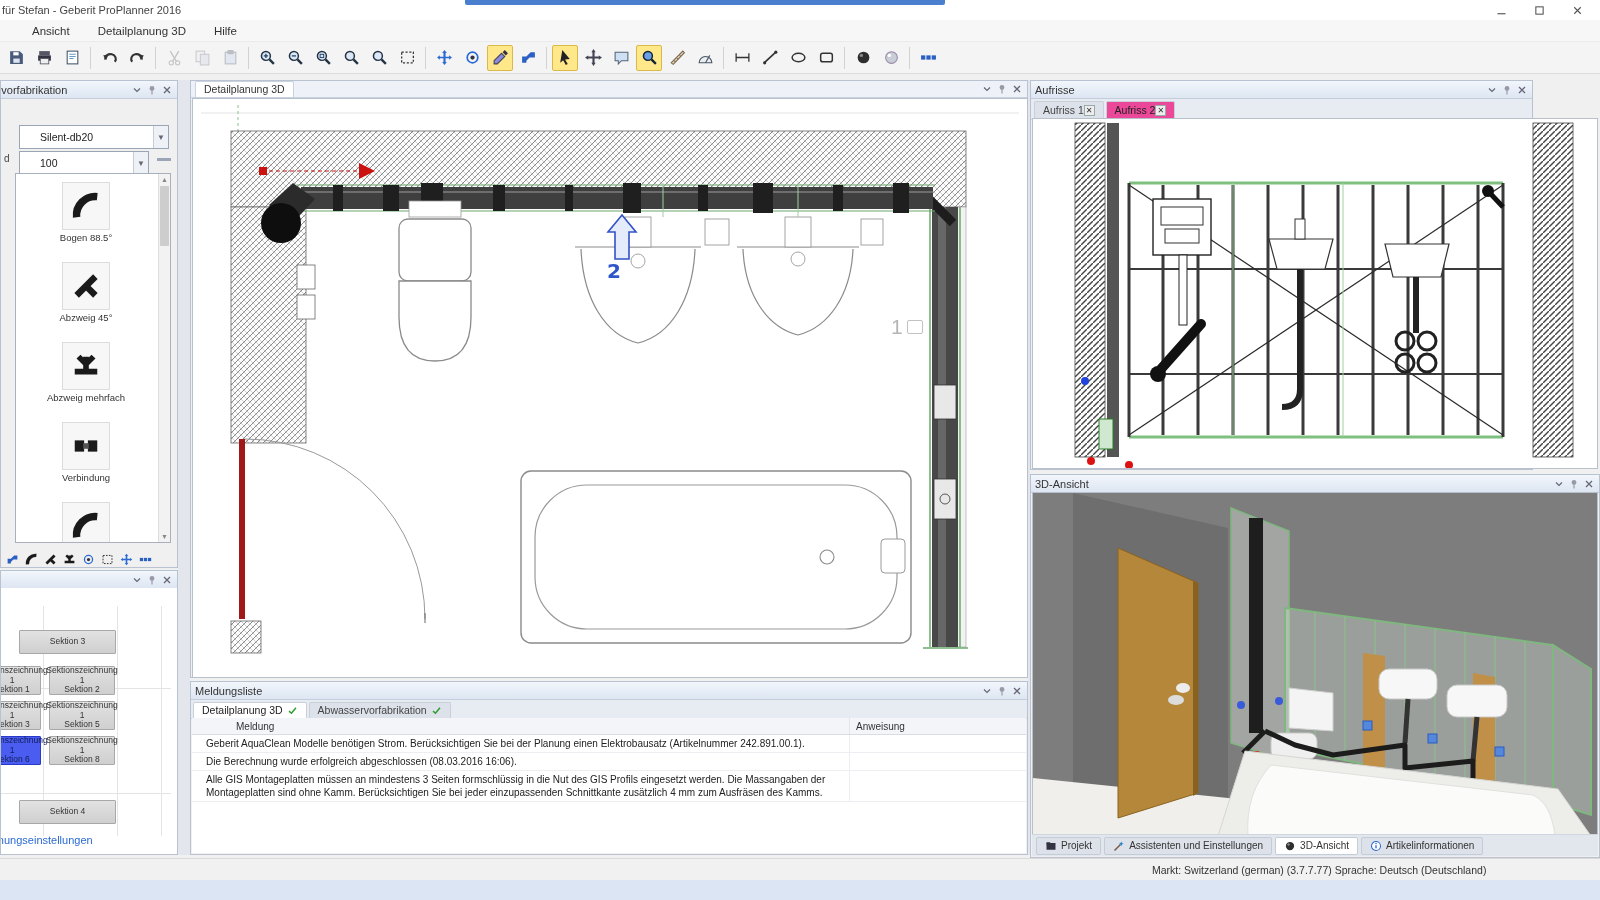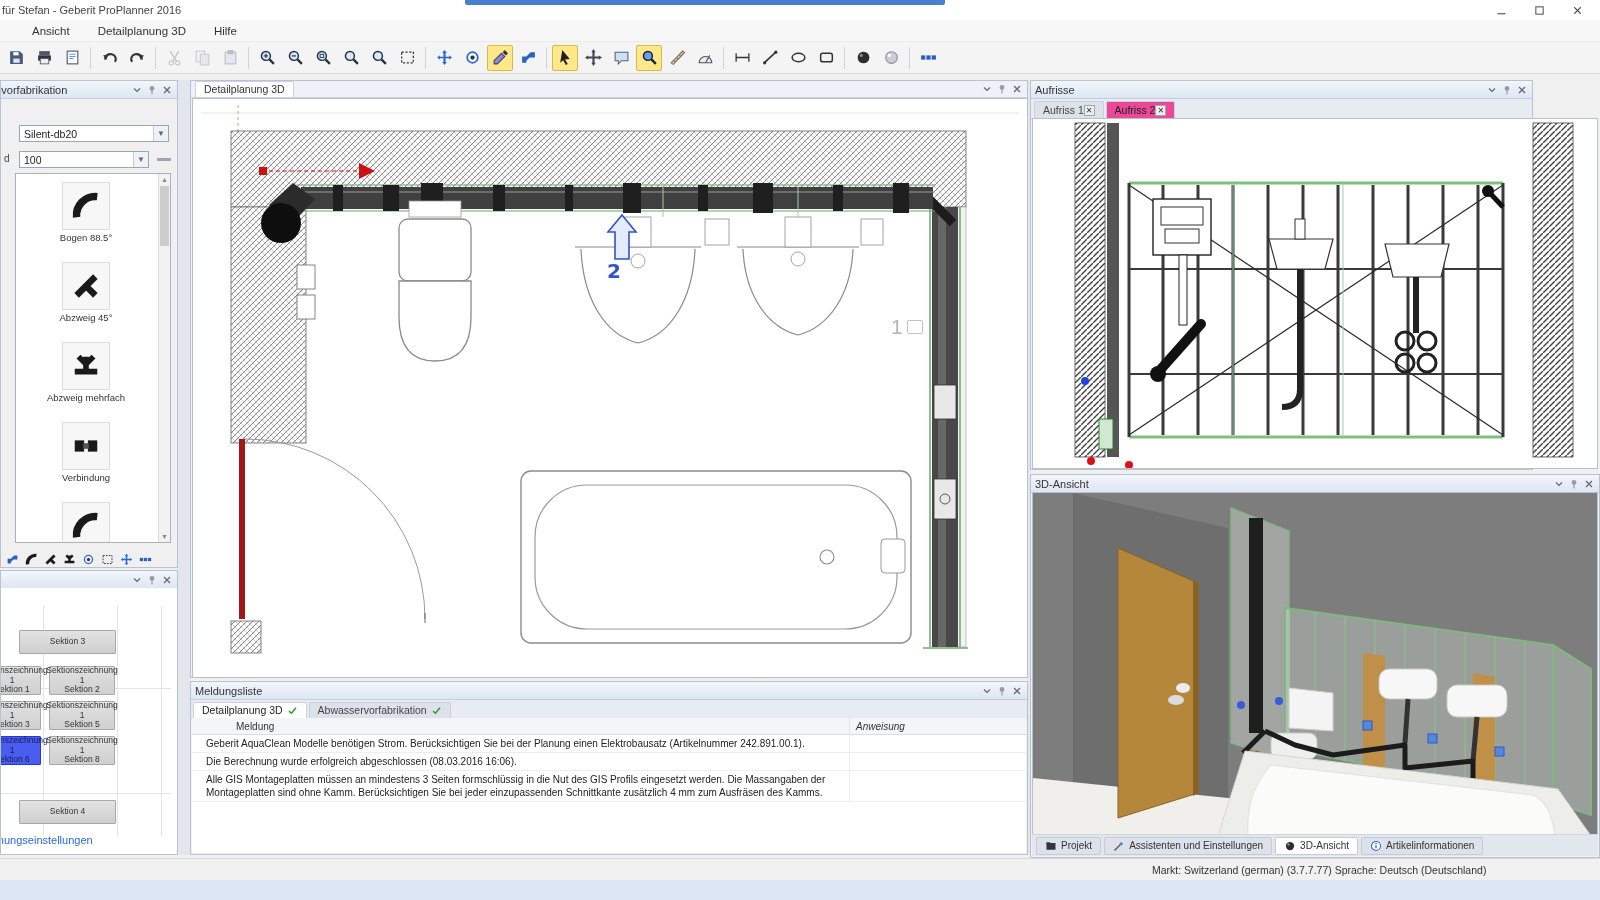--- a/index.html
+++ b/index.html
@@ -26,22 +26,22 @@
   
   .panel{background:#f0f0f0;border:1px solid #b9c2d0;box-sizing:border-box;}
   .panel-header{height:17px;background:linear-gradient(#f2f6fc,#dde6f2);border-bottom:1px solid #c3cddb;
                 display:flex;align-items:center;padding:0 4px;font-size:11px;color:#333;overflow:hidden;white-space:nowrap;}
   .ph-title{flex:1 1 auto;overflow:hidden;}
   .mini-icons{display:flex;gap:3px;flex:0 0 auto;}
   .mini-icons .icon{width:12px;height:12px;}
 
   
   #left-panel{left:0;top:80px;width:178px;height:488px;}
-  .combo{position:absolute;background:#fff;border:1px solid #9aa5b5;height:17px;box-sizing:border-box;
-         font-size:10.5px;display:flex;align-items:center;padding-left:4px;color:#222;}
+  .combo{position:absolute;background:#fff;border:1px solid #9aa5b5;height:24px;box-sizing:border-box;
+         font-size:10.5px;display:flex;align-items:center;padding-left:20px;color:#222;}
   .combo .chev{margin-left:auto;width:14px;height:100%;display:flex;align-items:center;justify-content:center;color:#667;background:#eef1f6;border-left:1px solid #c6ccd6;font-size:8px;}
   .listbox{position:absolute;left:14px;top:92px;width:154px;height:368px;background:#fff;border:1px solid #a8b0bd;overflow:hidden;}
   .scrollbar{position:absolute;right:0;top:0;width:11px;height:100%;background:#f2f2f2;border-left:1px solid #ddd;}
   .scroll-thumb{position:absolute;left:1px;top:12px;width:9px;height:60px;background:#cdcdcd;border-radius:1px;}
   .scroll-arrow{position:absolute;left:0;width:11px;height:11px;color:#888;font-size:7px;display:flex;align-items:center;justify-content:center;}
   .cat-item{position:absolute;left:0;width:140px;display:flex;flex-direction:column;align-items:center;}
   .cat-tile{width:46px;height:46px;background:#f7f7f7;border:1px solid #dcdcdc;display:flex;align-items:center;justify-content:center;}
   .cat-label{font-size:9.5px;color:#333;margin-top:2px;text-align:center;}
   .tools-row{position:absolute;left:4px;top:470px;width:168px;height:18px;display:flex;gap:5px;align-items:center;}
   .tools-row .icon{width:14px;height:14px;}
@@ -68,21 +68,21 @@
 
   
   #messages-panel{left:190px;top:681px;width:838px;height:174px;}
   .msg-tabs{height:18px;background:#e7ebf2;border-bottom:1px solid #cfd6e0;display:flex;align-items:flex-end;padding-left:2px;gap:2px;}
   .msg-tab{font-size:10.5px;padding:1px 8px 2px;border:1px solid #c9d0da;border-bottom:none;background:#dde2ea;color:#444;border-radius:2px 2px 0 0;display:flex;gap:4px;align-items:center;}
   .msg-tab.active{background:#fff;color:#222;}
   .msg-tab .icon{width:11px;height:11px;}
   .msg-table{position:absolute;left:1px;right:1px;top:36px;bottom:1px;background:#fff;overflow:hidden;font-size:10px;}
   .msg-head{height:16px;background:#f3f5f9;border-bottom:1px solid #d8dde5;display:flex;color:#333;}
   .col-meldung{width:658px;padding-left:44px;box-sizing:border-box;border-right:1px solid #e2e5ea;display:flex;align-items:center;}
-  .col-anw{flex:1;padding-left:6px;display:flex;align-items:center;font-style:italic;}
+  .col-anw{flex:1;padding-left:6px;display:flex;align-items:center;}
   .msg-row{display:flex;border-bottom:1px solid #eceef2;color:#222;}
   .msg-row .cell-m{width:658px;padding:2px 8px 2px 14px;box-sizing:border-box;border-right:1px solid #eceef2;line-height:1.3;}
   .msg-row .cell-a{flex:1;padding:2px 6px;}
 
   
   #aufrisse-panel{left:1030px;top:80px;width:503px;height:390px;}
   .auf-tabs{height:20px;background:#e7ebf2;border-bottom:1px solid #cfd6e0;display:flex;align-items:flex-end;padding-left:3px;gap:2px;}
   .auf-tab{font-size:10.5px;padding:2px 8px 3px;border:1px solid #c9d0da;border-bottom:none;background:#dde2ea;color:#444;border-radius:2px 2px 0 0;display:flex;align-items:center;}
   .auf-tab.active{background:#ec4899;color:#222;}
   .auf-close{font-size:8px;color:#333;border:1px solid #9aa;padding:0 1px;line-height:9px;background:#eee;}

